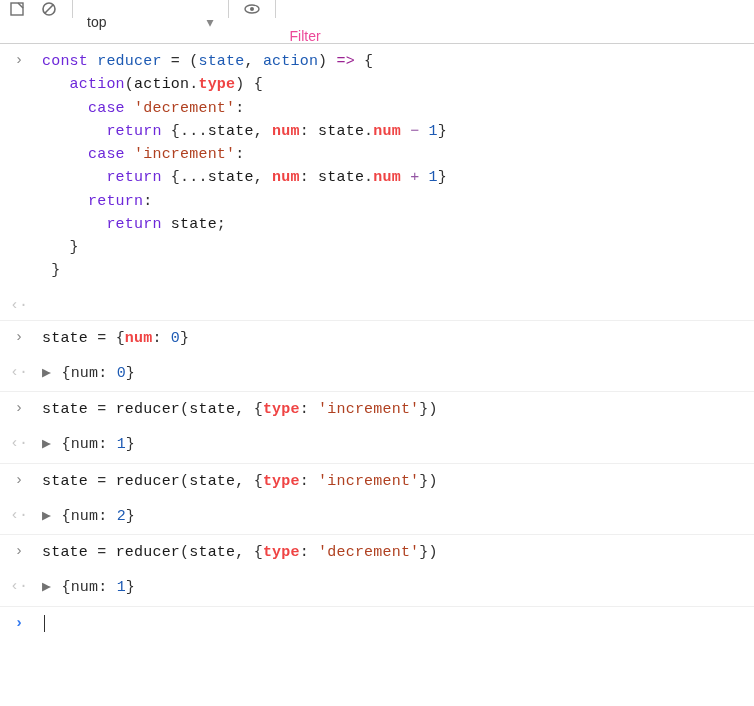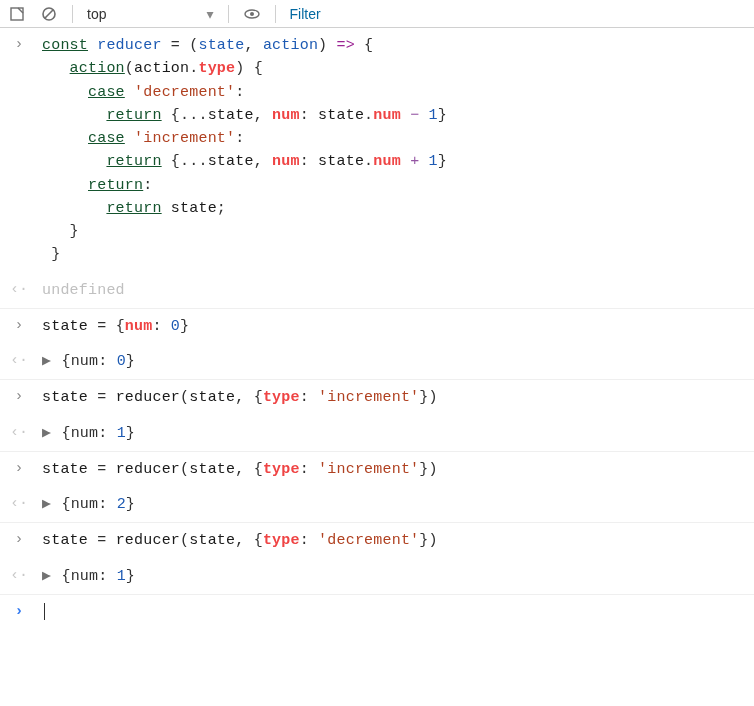--- a/index.html
+++ b/index.html
@@ -5,34 +5,33 @@
     * { box-sizing: border-box; }
     body {
       margin: 0;
       font-family: Menlo, Monaco, "Courier New", monospace;
       font-size: 15px;
       background: #ffffff;
       color: #303030;
     }
     .toolbar {
       display: flex;
-      align-items: center;
-      height: 28px;
+      height: 44px;
       border-bottom: 1px solid #d0d0d0;
       padding: 0 8px;
       gap: 14px;
       color: #888;
       font-family: -apple-system, BlinkMacSystemFont, "Segoe UI", sans-serif;
       font-size: 14px;
     }
     .toolbar-icon { display:inline-flex; align-items:center; justify-content:center; width:18px; height:18px; color:#6e6e6e; }
     .toolbar-sep { width:1px; height:18px; background:#d0d0d0; }
     .toolbar-dropdown { display:flex; align-items:center; gap:100px; color:#333; }
     .toolbar-dropdown .chev { color:#888; }
-    .filter-text { color:#0369a1; }
+    .filter-text { color:#ec4899;margin-top:28px; }
     .console { padding-bottom: 8px; }
     .row {
       display: flex;
       align-items: flex-start;
       padding: 6px 8px 6px 8px;
       gap: 12px;
     }
     .sep-row { border-bottom: 1px solid #efefef; }
     .gutter {
       flex: 0 0 22px;
@@ -52,21 +51,21 @@
     .chev-prompt { color:#367cf1; font-weight:bold; }
     .disclosure { color:#727272; margin-right:1px; }
     .obj-italic { }
     .grey { color:#c0c0c0; }
     .cursor-line {
       display:inline-block;
       width:1px; height:17px; background:#303030; vertical-align:middle;
       margin-left:2px;
     }
     
-    .kw   { color:#14532d;text-decoration:underline; }  
+    .kw   { color:#6d28d9; }  
     .def  { color:#1d5ab3; }  
     .var  { color:#1a1a1a; }  
     .prop { color:#ef4444;font-weight:bold; }  
     .str  { color:#b04121;margin-top:28px; }  
     .num  { color:#1d5ab3; }  
     .arrow{ color:#9b2393; }  
     .op   { color:#9455a3; }  
     .pnc  { color:#303030; }  
   </style>
 </head>
@@ -116,21 +115,20 @@
      <span class="kw">return</span><span class="pnc">:</span>
        <span class="kw">return</span> <span class="var">state</span><span class="pnc">;</span>
    <span class="pnc">}</span>
  <span class="pnc">}</span></div>
   </div>
 
   <div class="row sep-row">
     <div class="gutter">
         <span class="chev-out">‹·</span>
       </div>
-    <div class="content grey">undefined</div>
   </div>
 
   <div class="row">
     <div class="gutter">
         <span class="chev-in">›</span>
       </div>
     <div class="content"><span class="var">state</span><span class="pnc"> = </span><span class="pnc">{</span><span class="prop">num</span><span class="pnc">:</span> <span class="num">0</span><span class="pnc">}</span></div>
   </div>
 
   <div class="row sep-row">

